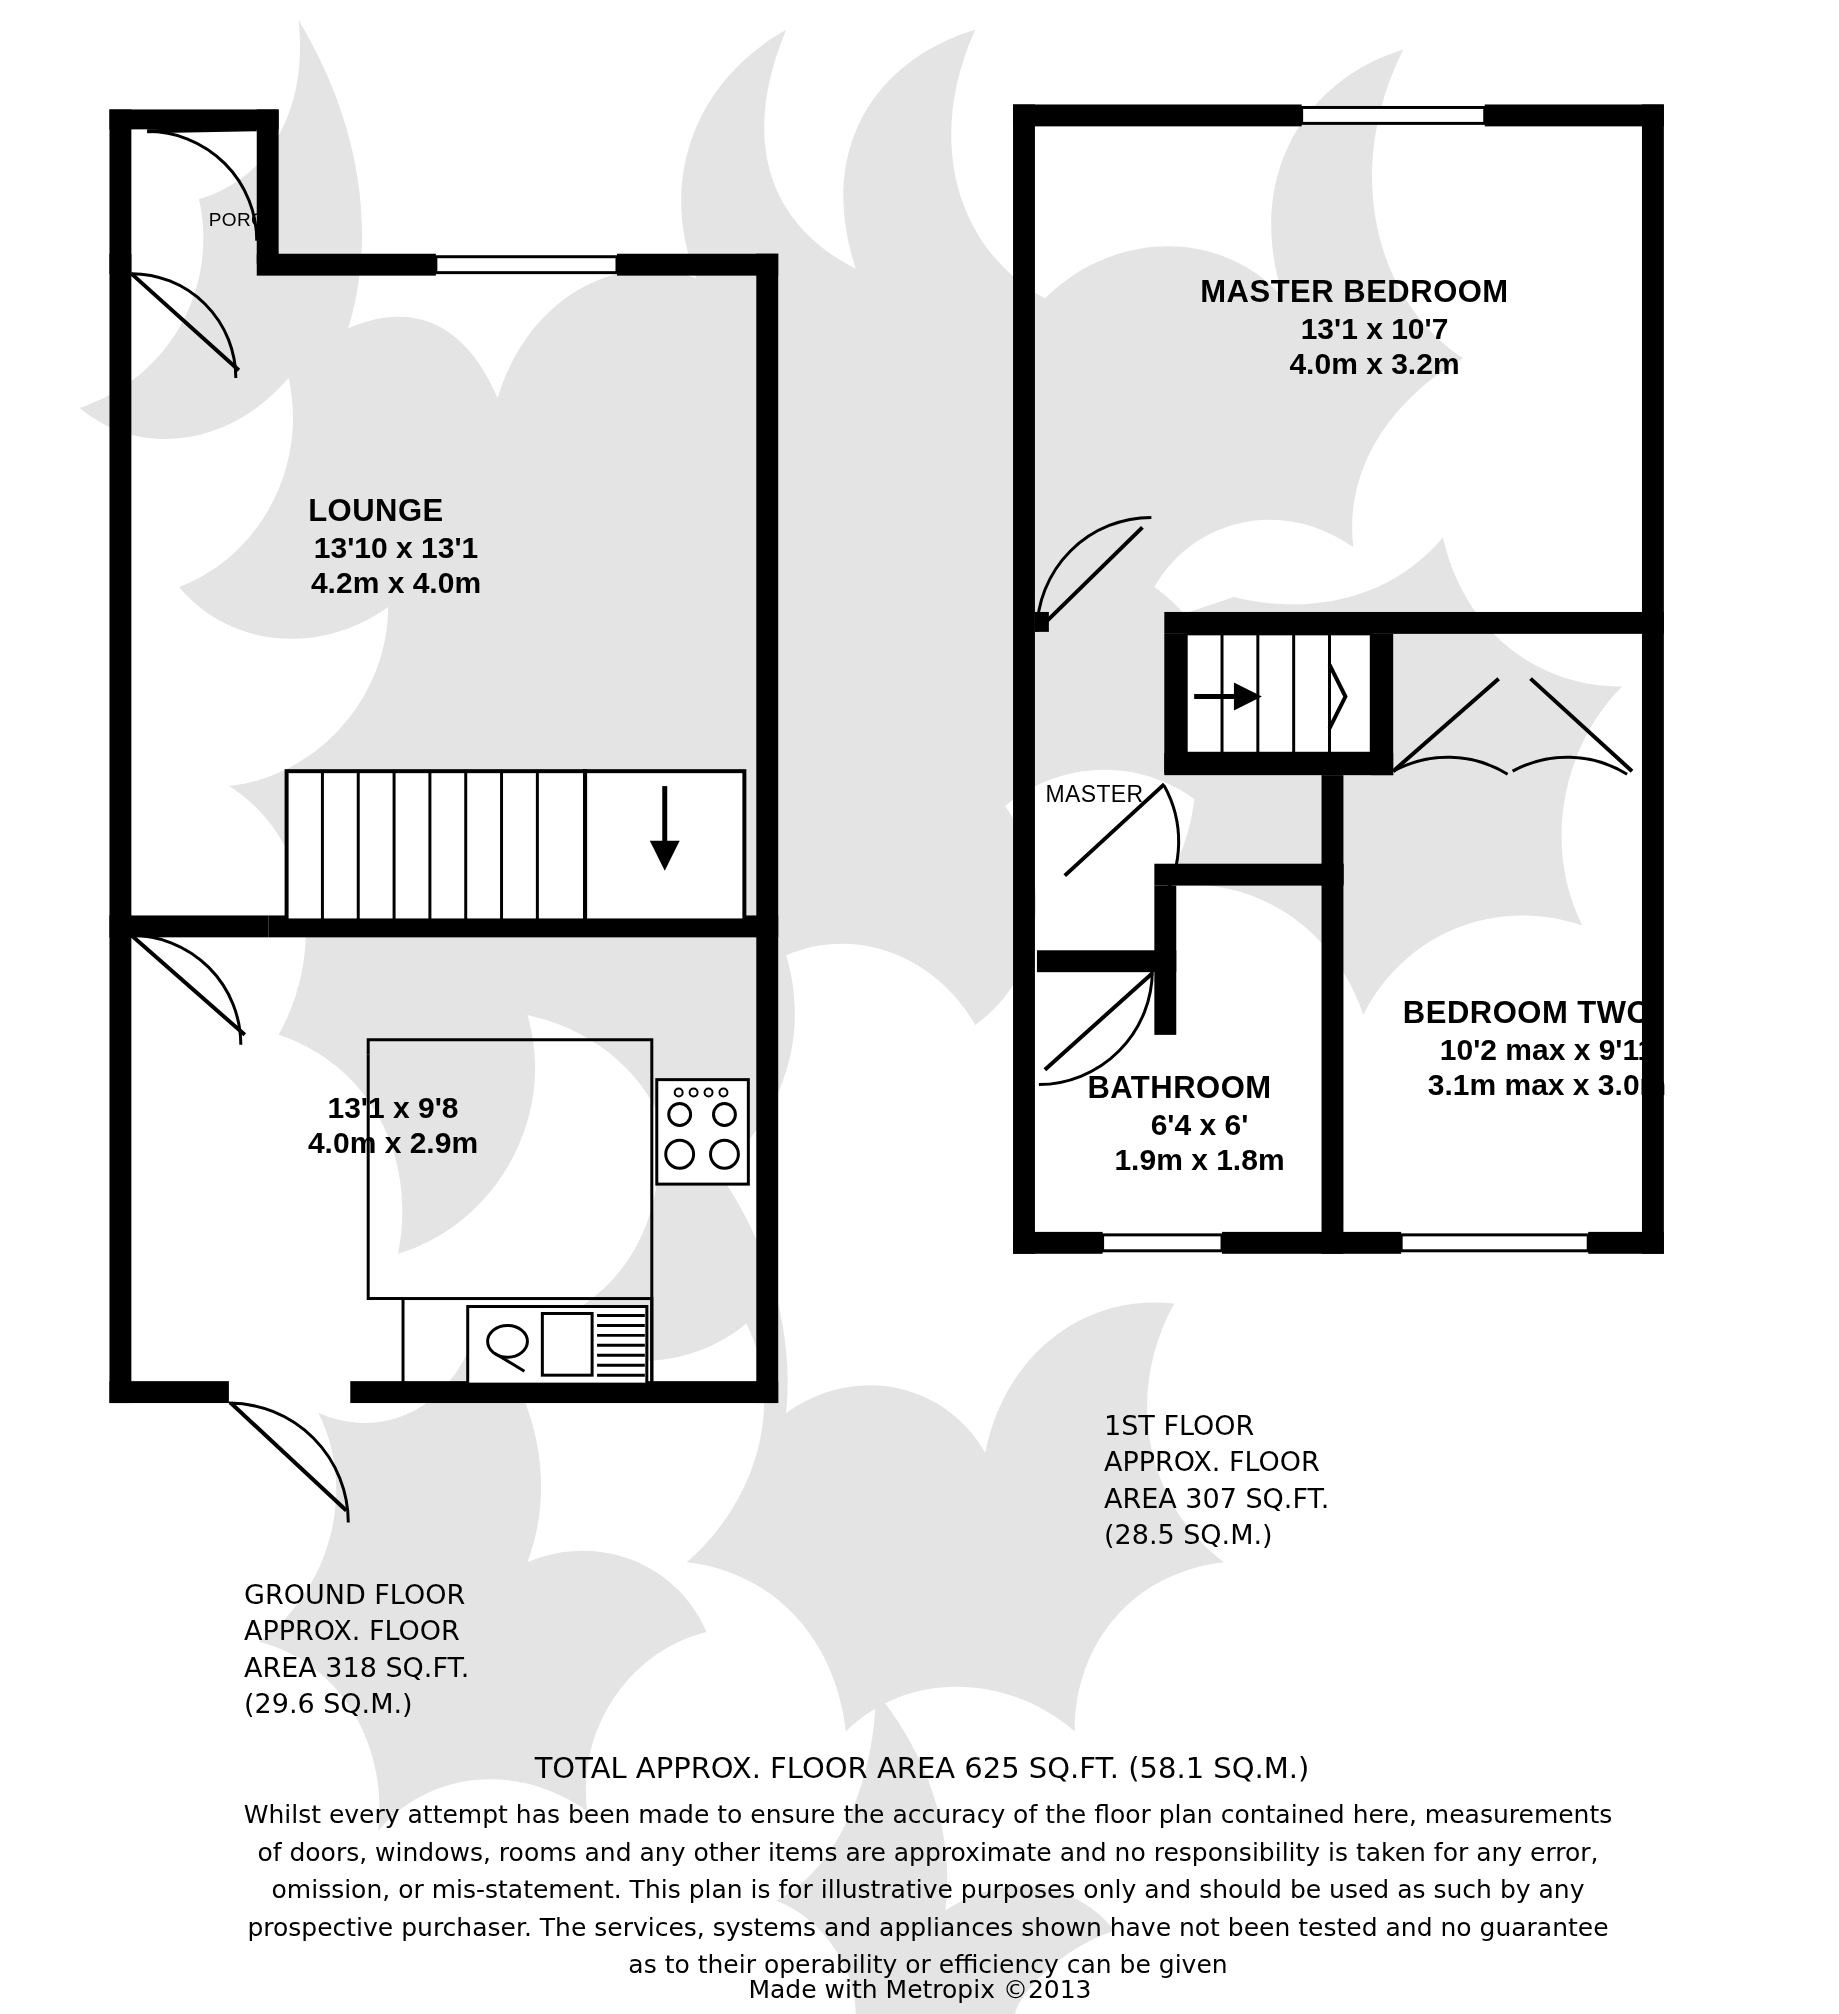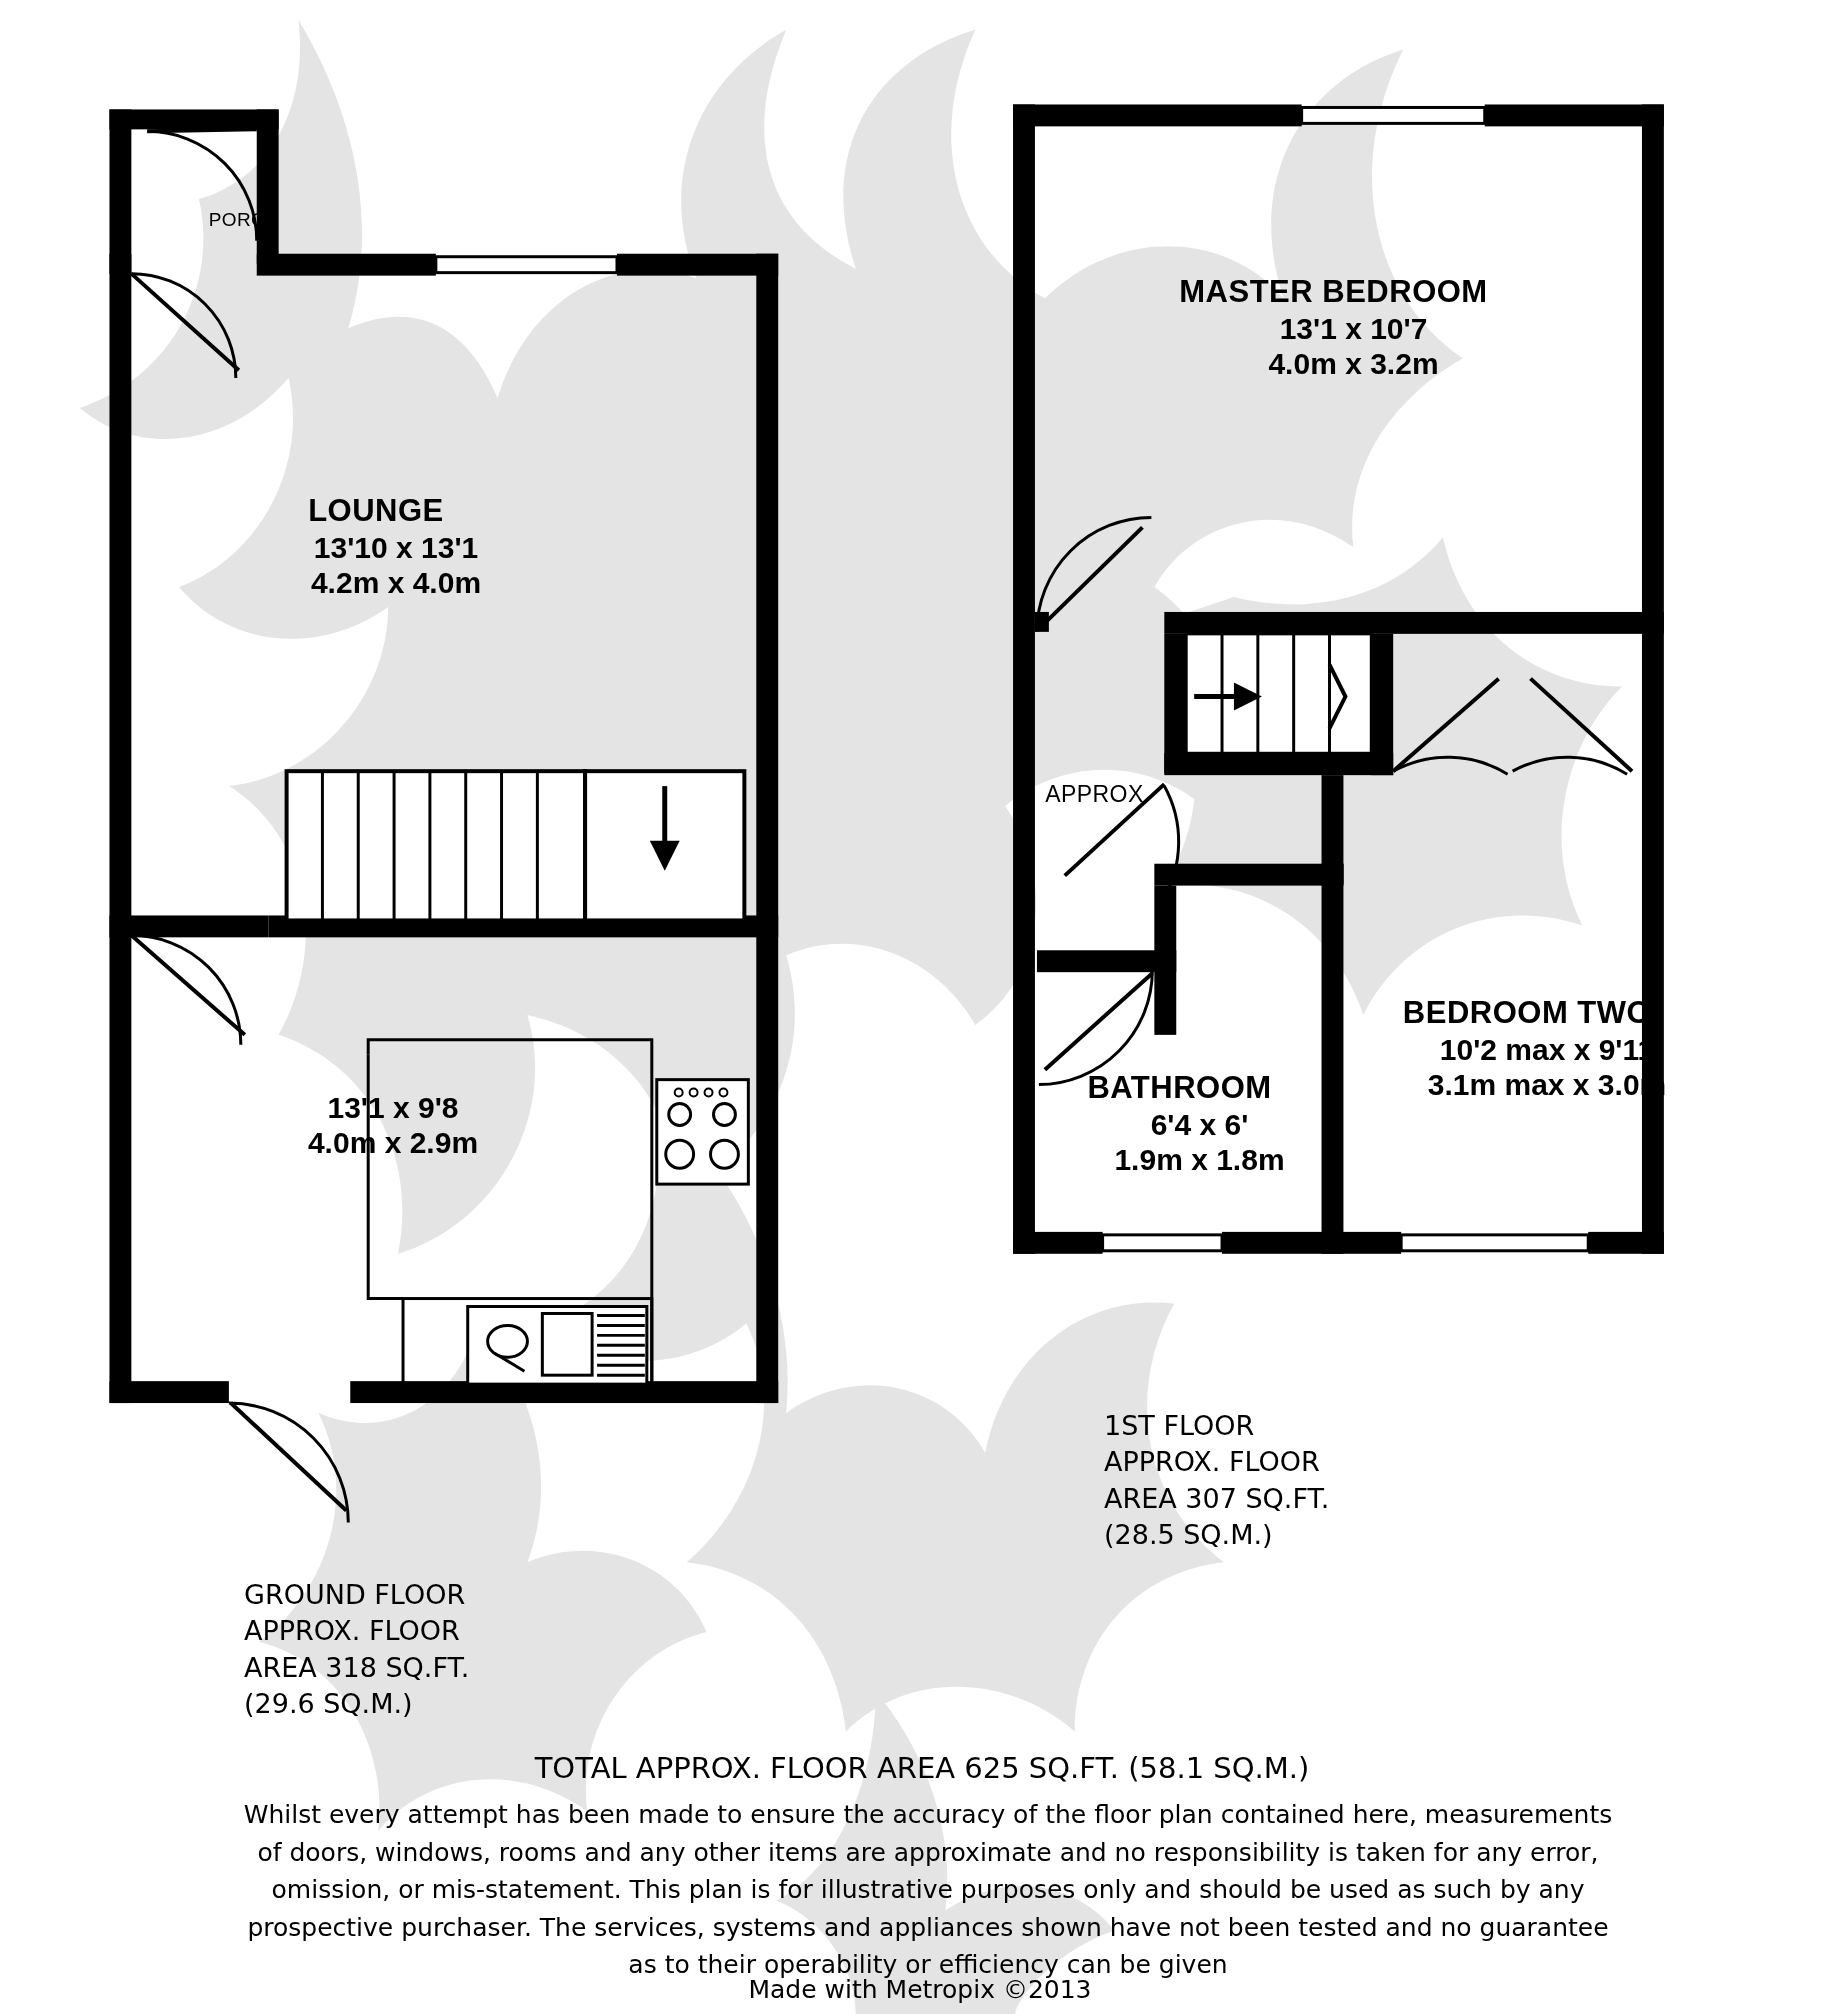--- a/index.html
+++ b/index.html
@@ -237,27 +237,27 @@
   <div class="room-name">LOUNGE</div>
   <div class="room-dim">13'10 x 13'1</div>
   <div class="room-dim">4.2m x 4.0m</div>
 </div>
 
 <div class="label" style="left:139px; top:1090px; width:468px;">
   <div class="room-dim">13'1 x 9'8</div>
   <div class="room-dim">4.0m x 2.9m</div>
 </div>
 
-<div class="label" style="left:1035px; top:274px; width:597px;">
+<div class="label" style="left:1035px; top:274px; width:597px;padding-left:21px;">
   <div class="room-name">MASTER BEDROOM</div>
   <div class="room-dim">13'1 x 10'7</div>
   <div class="room-dim">4.0m x 3.2m</div>
 </div>
 
-<div class="label small-cap" style="left:1025px; top:781px; width:139px; font-size:23px;">APPROX</div>
+<div class="label small-cap" style="left:1025px; top:781px; width:139px; font-size:23px;">MASTER</div>
 
 <div class="label" style="left:1328px; top:995px; width:398px;">
   <div class="room-name">BEDROOM TWO</div>
   <div class="room-dim">10'2 max x 9'11</div>
   <div class="room-dim">3.1m max x 3.0m</div>
 </div>
 
 <div class="label" style="left:1030px; top:1070px; width:299px;">
   <div class="room-name">BATHROOM</div>
   <div class="room-dim">6'4 x 6'</div>

